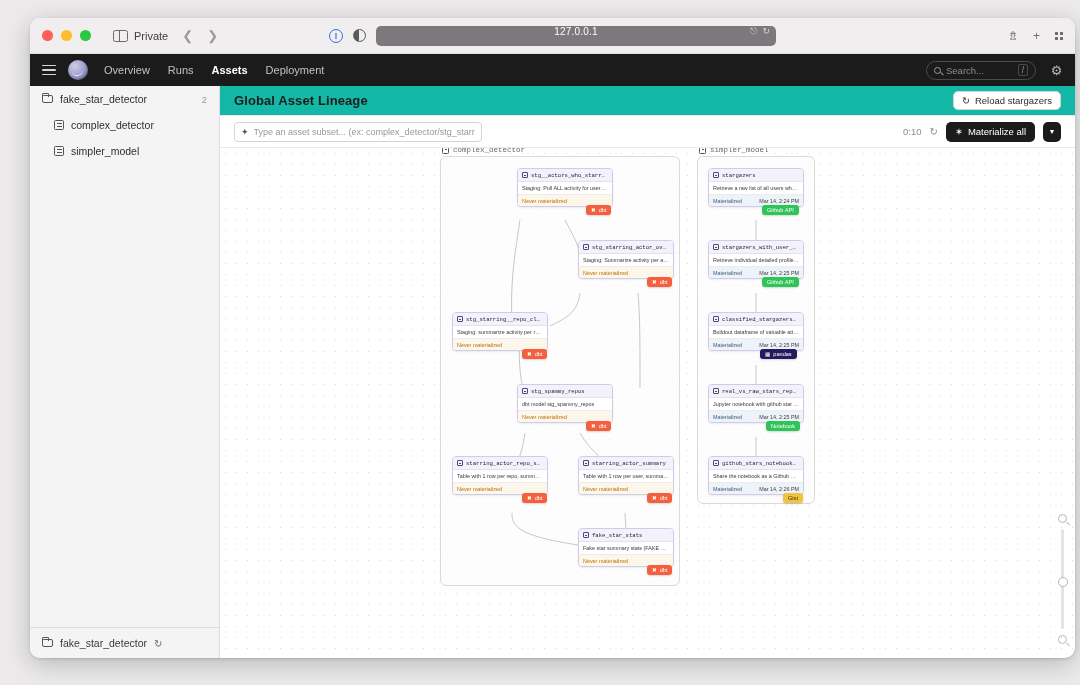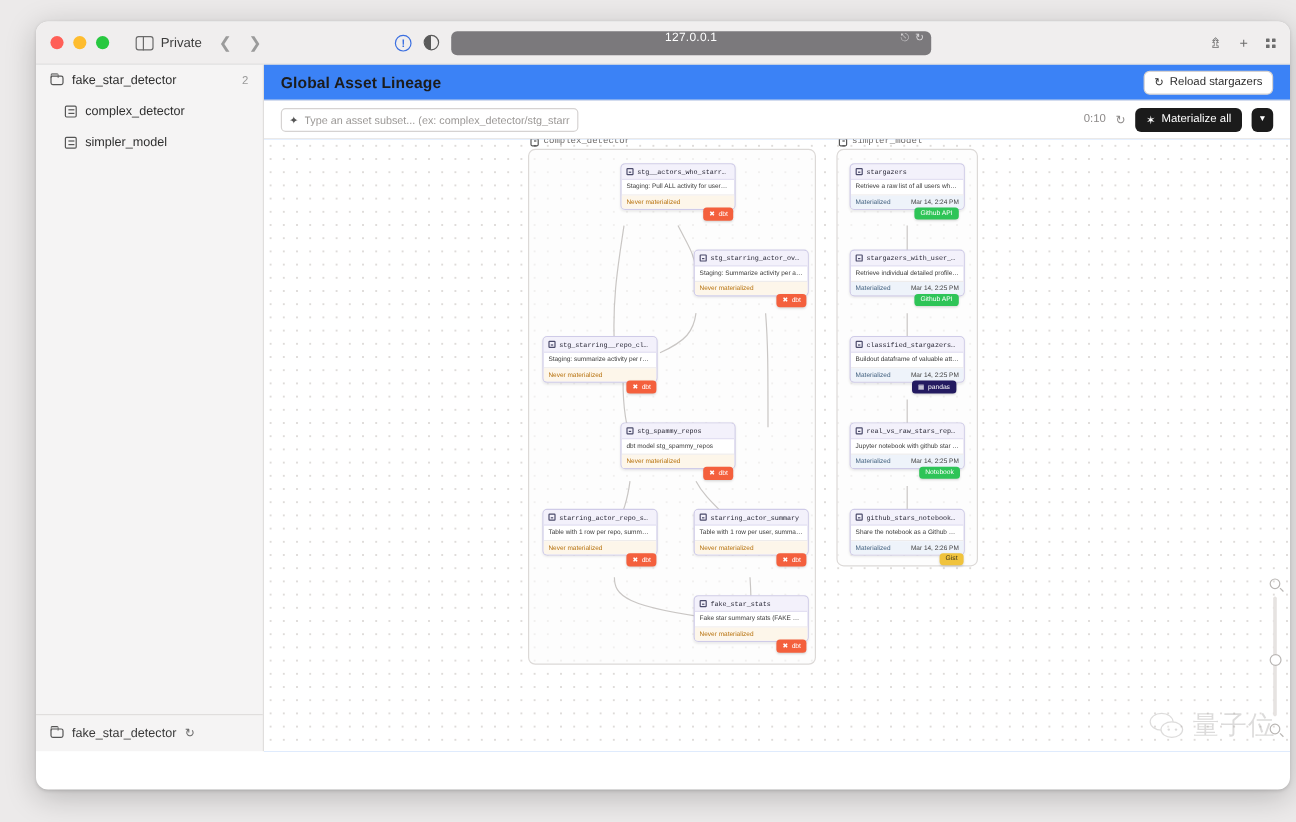--- a/index.html
+++ b/index.html
@@ -134,21 +134,21 @@
   .stack-ico:after { content: ""; position: absolute; left: 1.5px; top: 5px; right: 1.5px; height: 1.2px; background: #555; }
   .side-sub { padding-left: 12px; }
   .side-footer {
     margin-top: auto; border-top: 1px solid #e0dedd;
     display: flex; align-items: center; gap: 7px;
     padding: 9px 12px; font-size: 10.5px; color: #3a3a3a;
   }
   .refresh-ico { font-size: 10px; color: #6a6a6a; }
 
   
-  .main { flex: 1; display: flex; flex-direction: column; background: #3b82f6; position: relative; justify-content: center; }
+  .main { flex: 1; display: flex; flex-direction: column; background: #14b8a6; position: relative; justify-content: center; }
   .main-head {
     height: 30px; display: flex; align-items: center; padding: 0 14px;
     border-bottom: 1px solid #ebe9e8;
   }
   .page-title { font-size: 13px; color: #1c1c1c; font-weight: bold; letter-spacing: .1px; }
   .reload-btn {
     margin-left: auto; display: flex; align-items: center; gap: 5px;
     border: 1px solid #d6d3d2; border-radius: 5px; background: #fff;
     padding: 3px 8px; font-size: 9.5px; color: #2c2c2c; cursor: pointer;
   }
@@ -312,20 +312,42 @@
         <span>+</span>
         <span class="grid-ico">
             <i></i>
             <i></i>
             <i></i>
             <i></i>
           </span>
       </div>
     </div>
 
+    <div class="appheader">
+      <div class="hamburger">
+          <i></i>
+          <i></i>
+          <i></i>
+        </div>
+      <div class="logo"></div>
+      <div class="navlinks">
+        <span class="navlink">Overview</span>
+        <span class="navlink">Runs</span>
+        <span class="navlink active">Assets</span>
+        <span class="navlink">Deployment</span>
+      </div>
+      <div class="header-right">
+        <div class="searchbox">
+          <span class="mag"></span>
+          <span class="search-ph">Search...</span>
+          <span class="slashkey">/</span>
+        </div>
+        <span class="gear">⚙</span>
+      </div>
+    </div>
 
     <div class="appbody">
 
       <div class="sidebar">
         <div class="side-row group">
           <span class="folder-ico"></span>
           <span>fake_star_detector</span>
           <span class="side-count">2</span>
         </div>
         <div class="side-sub">
@@ -586,28 +608,18 @@
           </div>
 
           <div class="zoomctl">
             <span class="mag2"></span>
             <div class="ztrack">
               <span class="zthumb"></span>
             </div>
             <span class="mag2"></span>
           </div>
 
-          <div class="watermark">
-            <div class="wm-bubbles">
-              <span class="wm-b1"></span>
-              <span class="wm-b2">
-                  <i></i>
-                  <i></i>
-                </span>
-            </div>
-            <span class="wm-text">量子位</span>
-          </div>
 
         </div>
       </div>
     </div>
   </div>
 </div>
 
 </body></html>

